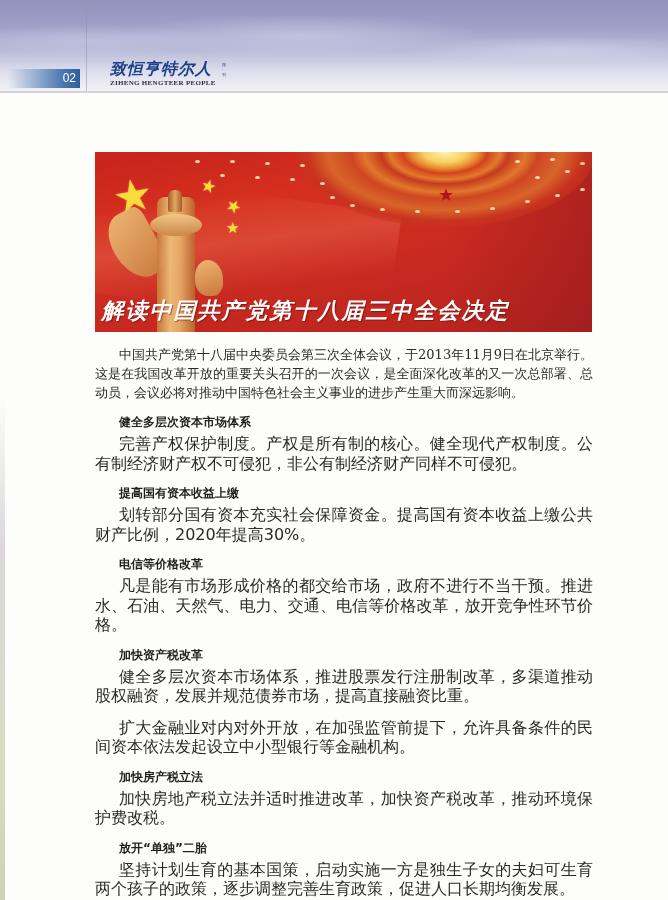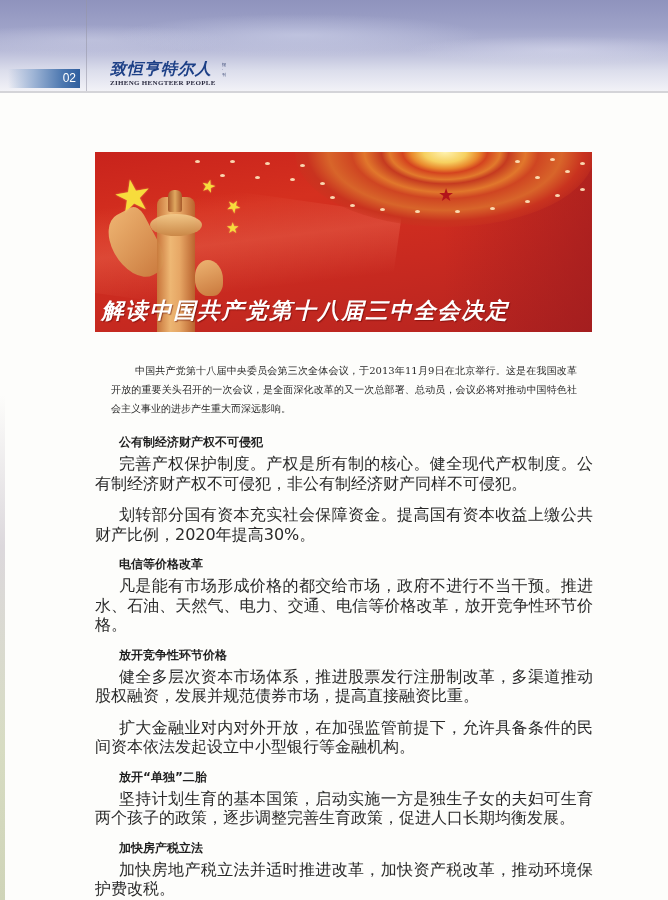--- a/index.html
+++ b/index.html
@@ -191,25 +191,25 @@
     white-space: nowrap;
   }
   
   .article {
     position: absolute;
     left: 95px; top: 345px;
     width: 498px;
   }
   .intro {
     font-family: "DejaVu Serif", "Liberation Serif", serif;
-    font-size: 10px;
+    font-size: 13px;
     line-height: 19px;
     color: #2a2a2a;
     text-indent: 24px;
-    margin: 16px;
+    margin: 0;
     text-align: justify;
   }
   .section {
     margin-top: 12px;
   }
   .section-title {
     font-size: 12px;
     font-weight: bold;
     color: #1f1f1f;
     line-height: 16px;
@@ -289,38 +289,39 @@
   <div class="huabiao-cap"></div>
   <div class="huabiao-wing-right"></div>
 
   <div class="banner-title">解读中国共产党第十八届三中全会决定</div>
 </div>
 
 <div class="article">
   <p class="intro">中国共产党第十八届中央委员会第三次全体会议，于2013年11月9日在北京举行。这是在我国改革开放的重要关头召开的一次会议，是全面深化改革的又一次总部署、总动员，会议必将对推动中国特色社会主义事业的进步产生重大而深远影响。</p>
 
   <div class="section">
-    <p class="section-title">公有制经济财产权不可侵犯</p>
+    <p class="section-title">健全多层次资本市场体系</p>
     <p class="section-body">完善产权保护制度。产权是所有制的核心。健全现代产权制度。公有制经济财产权不可侵犯，非公有制经济财产同样不可侵犯。</p>
   </div>
   <div class="section">
+    <p class="section-title">提高国有资本收益上缴</p>
     <p class="section-body">划转部分国有资本充实社会保障资金。提高国有资本收益上缴公共财产比例，2020年提高30%。</p>
   </div>
   <div class="section">
     <p class="section-title">电信等价格改革</p>
     <p class="section-body">凡是能有市场形成价格的都交给市场，政府不进行不当干预。推进水、石油、天然气、电力、交通、电信等价格改革，放开竞争性环节价格。</p>
   </div>
   <div class="section">
-    <p class="section-title">放开竞争性环节价格</p>
+    <p class="section-title">加快资产税改革</p>
     <p class="section-body">健全多层次资本市场体系，推进股票发行注册制改革，多渠道推动股权融资，发展并规范债券市场，提高直接融资比重。</p>
   </div>
   <div class="section">
     <p class="section-body">扩大金融业对内对外开放，在加强监管前提下，允许具备条件的民间资本依法发起设立中小型银行等金融机构。</p>
+  </div>
+  <div class="section">
+    <p class="section-title">加快房产税立法</p>
+    <p class="section-body">加快房地产税立法并适时推进改革，加快资产税改革，推动环境保护费改税。</p>
   </div>
   <div class="section">
     <p class="section-title">放开“单独”二胎</p>
     <p class="section-body">坚持计划生育的基本国策，启动实施一方是独生子女的夫妇可生育两个孩子的政策，逐步调整完善生育政策，促进人口长期均衡发展。</p>
   </div>
-  <div class="section">
-    <p class="section-title">加快房产税立法</p>
-    <p class="section-body">加快房地产税立法并适时推进改革，加快资产税改革，推动环境保护费改税。</p>
-  </div>
 </div>
 
 </body></html>

